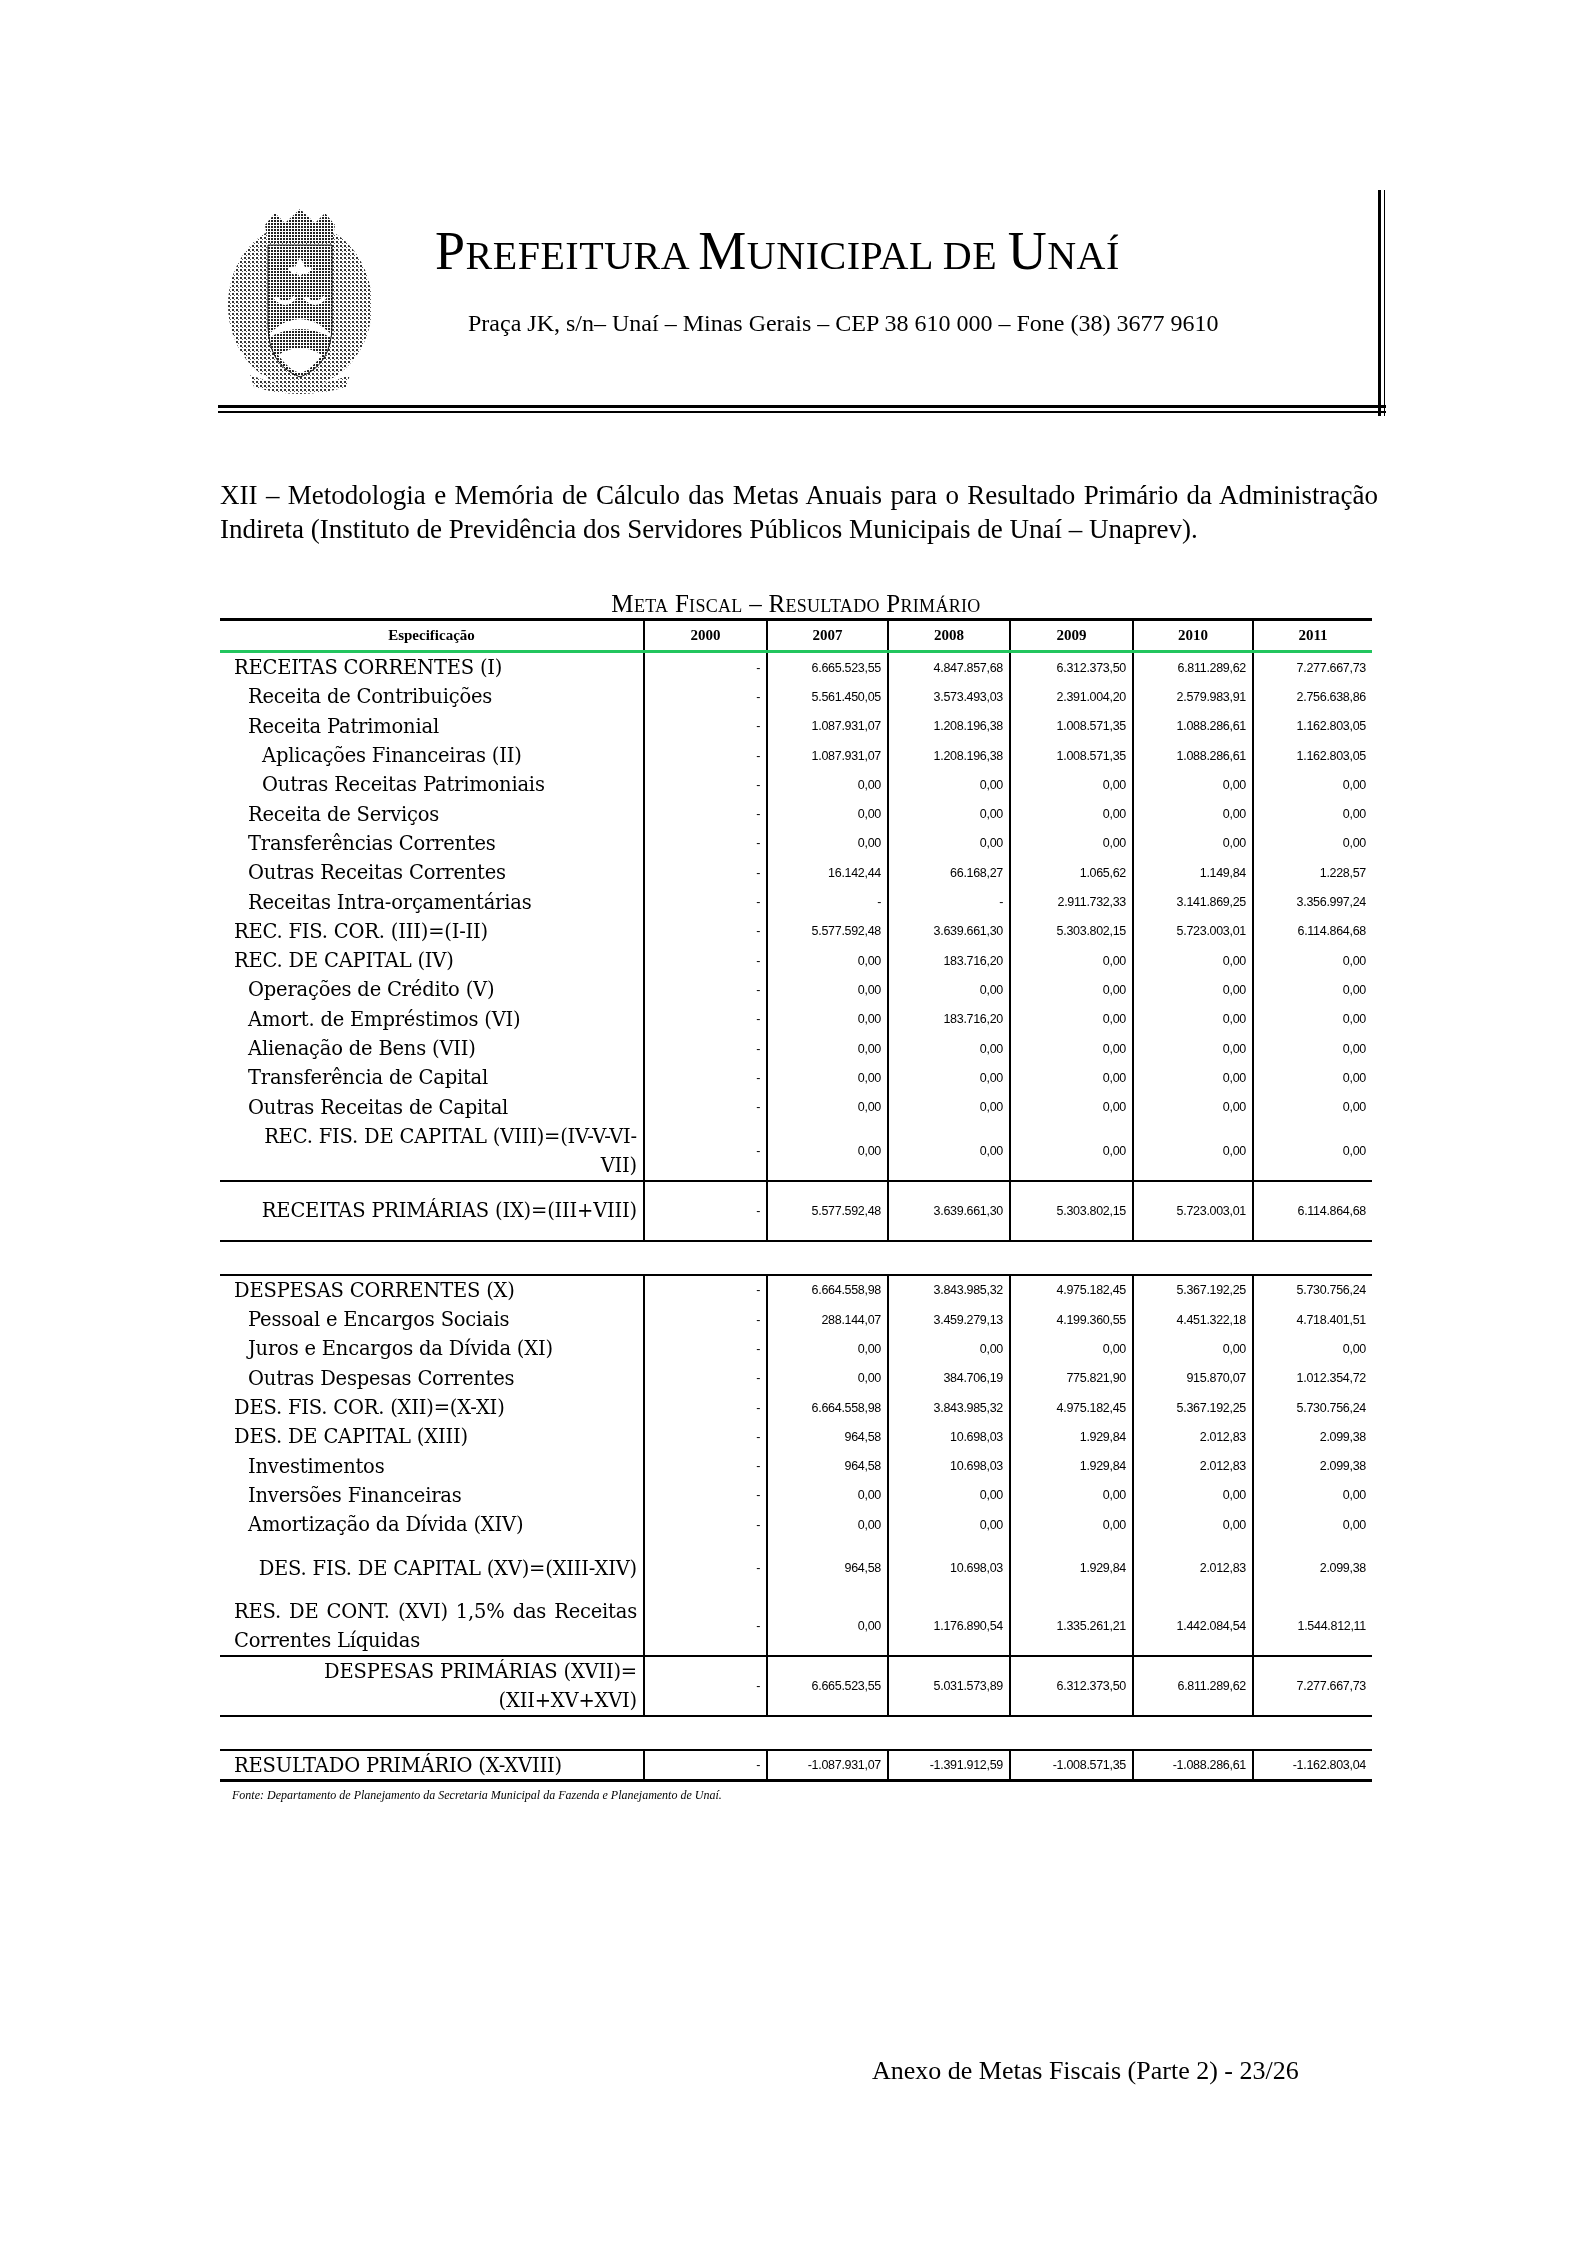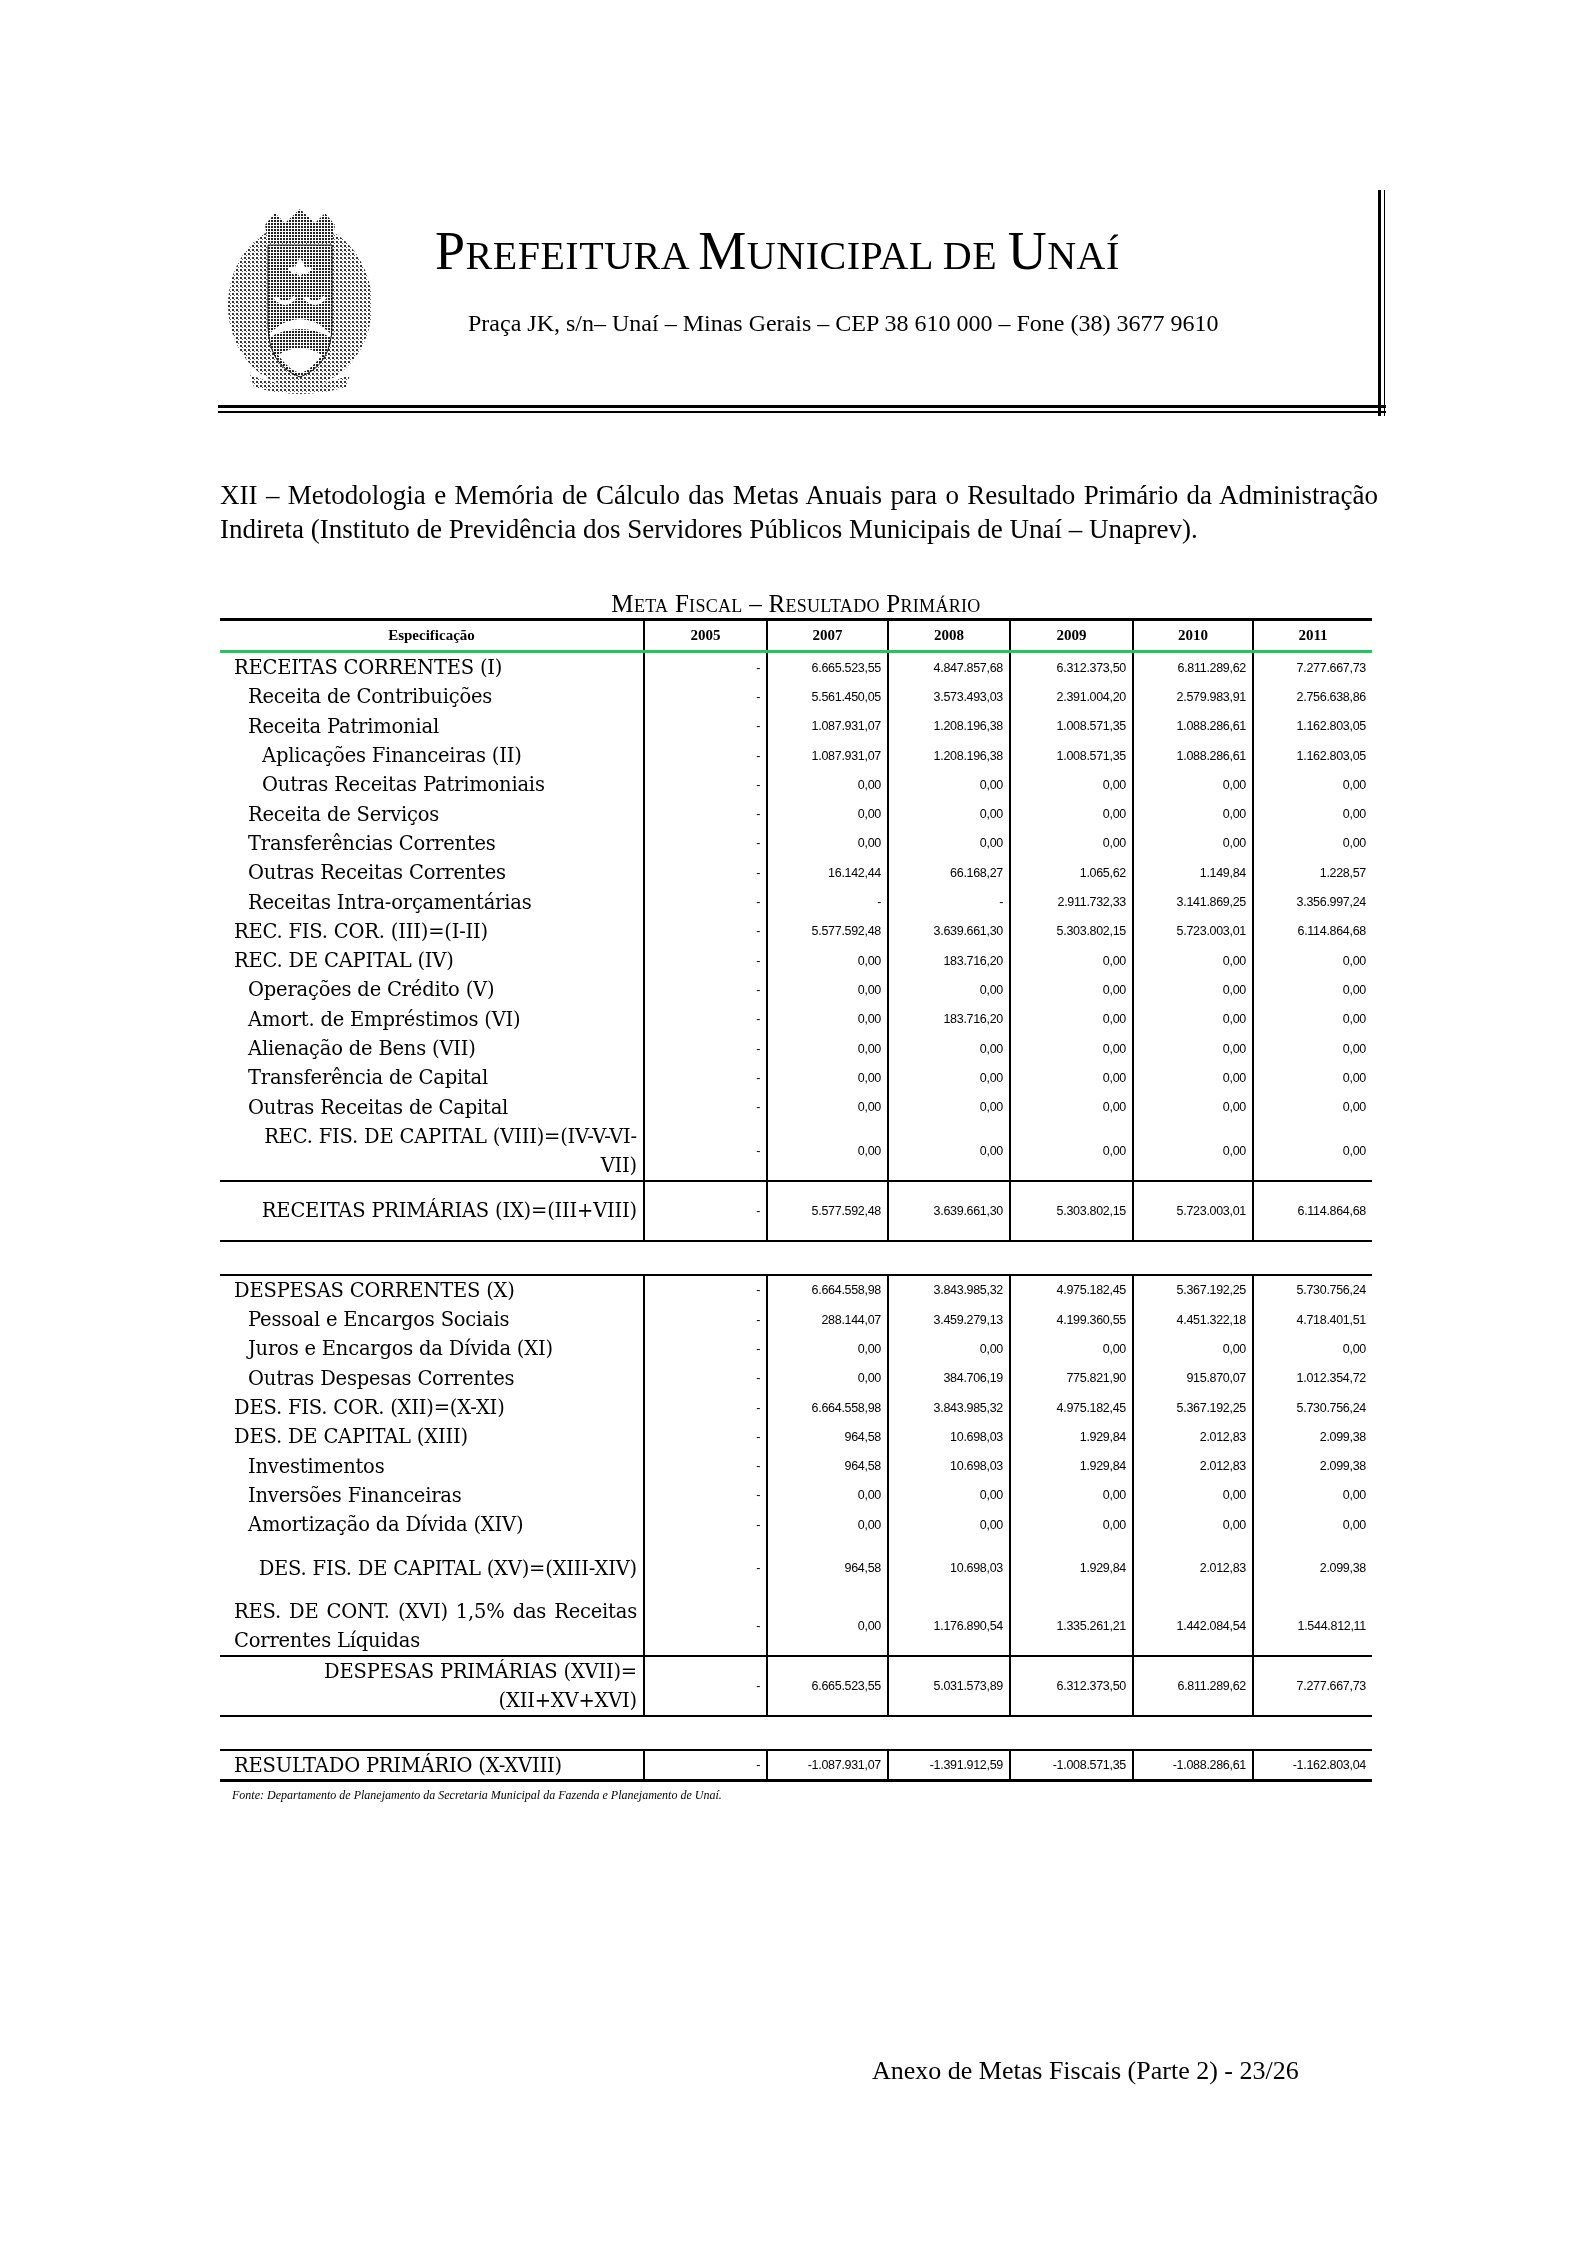--- a/index.html
+++ b/index.html
@@ -107,21 +107,21 @@
       <col class="c1">
       <col class="c2">
       <col class="c3">
       <col class="c4">
       <col class="c5">
       <col class="c6">
     </colgroup>
   <thead>
     <tr>
       <th>Especificação</th>
-      <th>2005</th>
+      <th>2000</th>
       <th>2007</th>
       <th>2008</th>
       <th>2009</th>
       <th>2010</th>
       <th>2011</th>
     </tr>
   </thead>
   <tbody id="revenue-body">
       <tr>
         <td>RECEITAS CORRENTES (I)</td>

